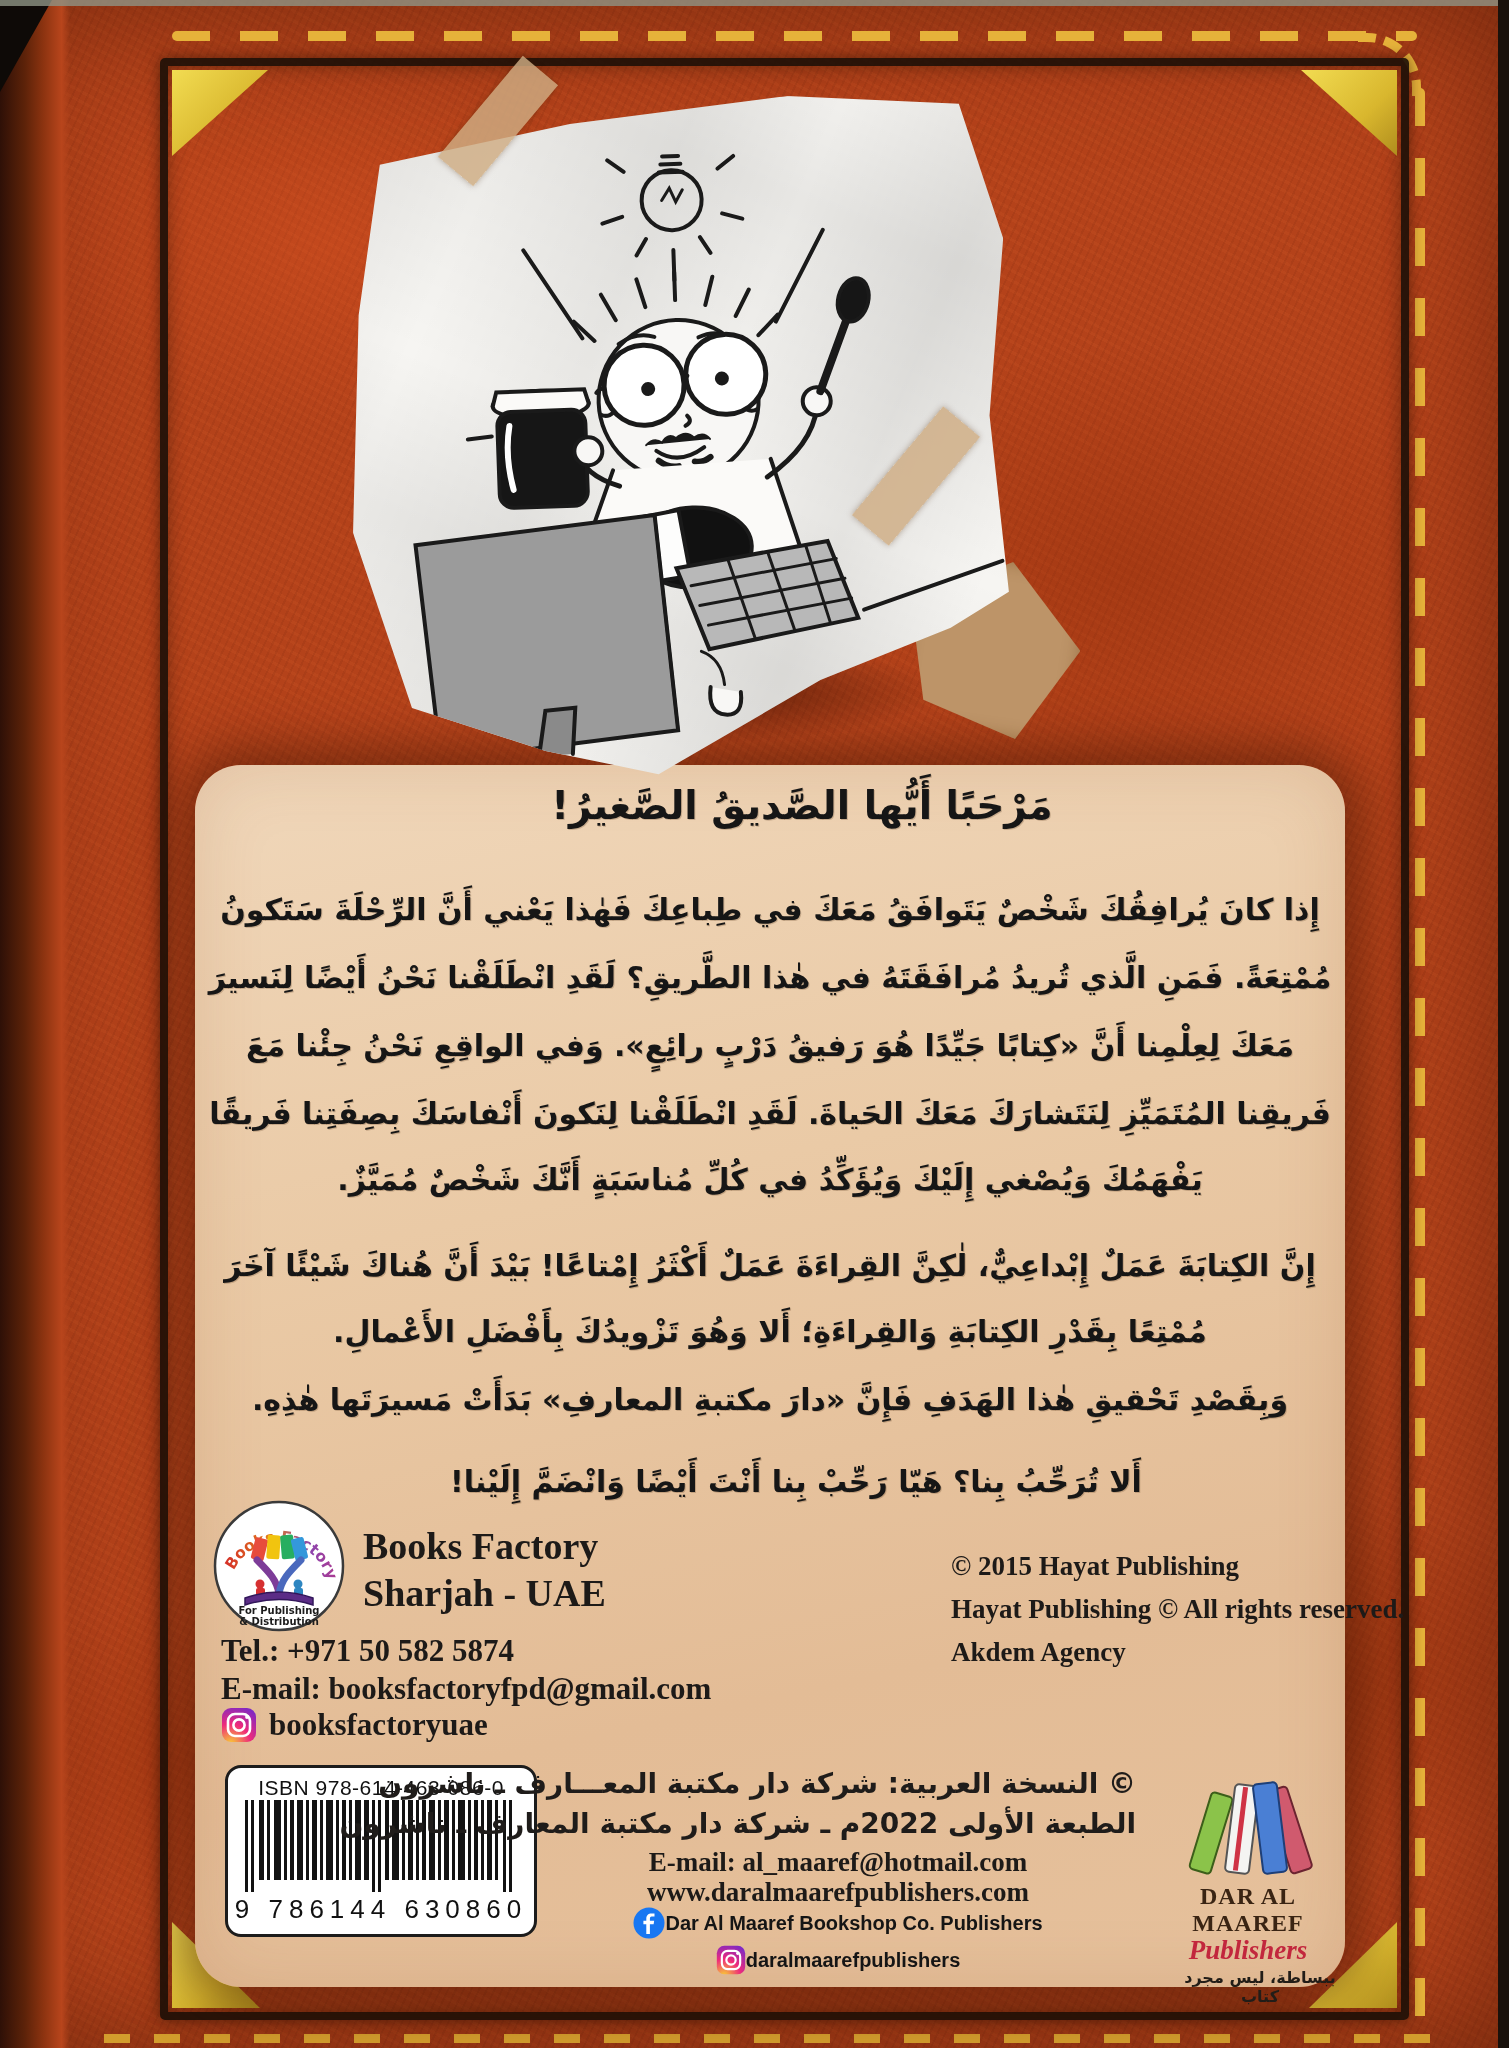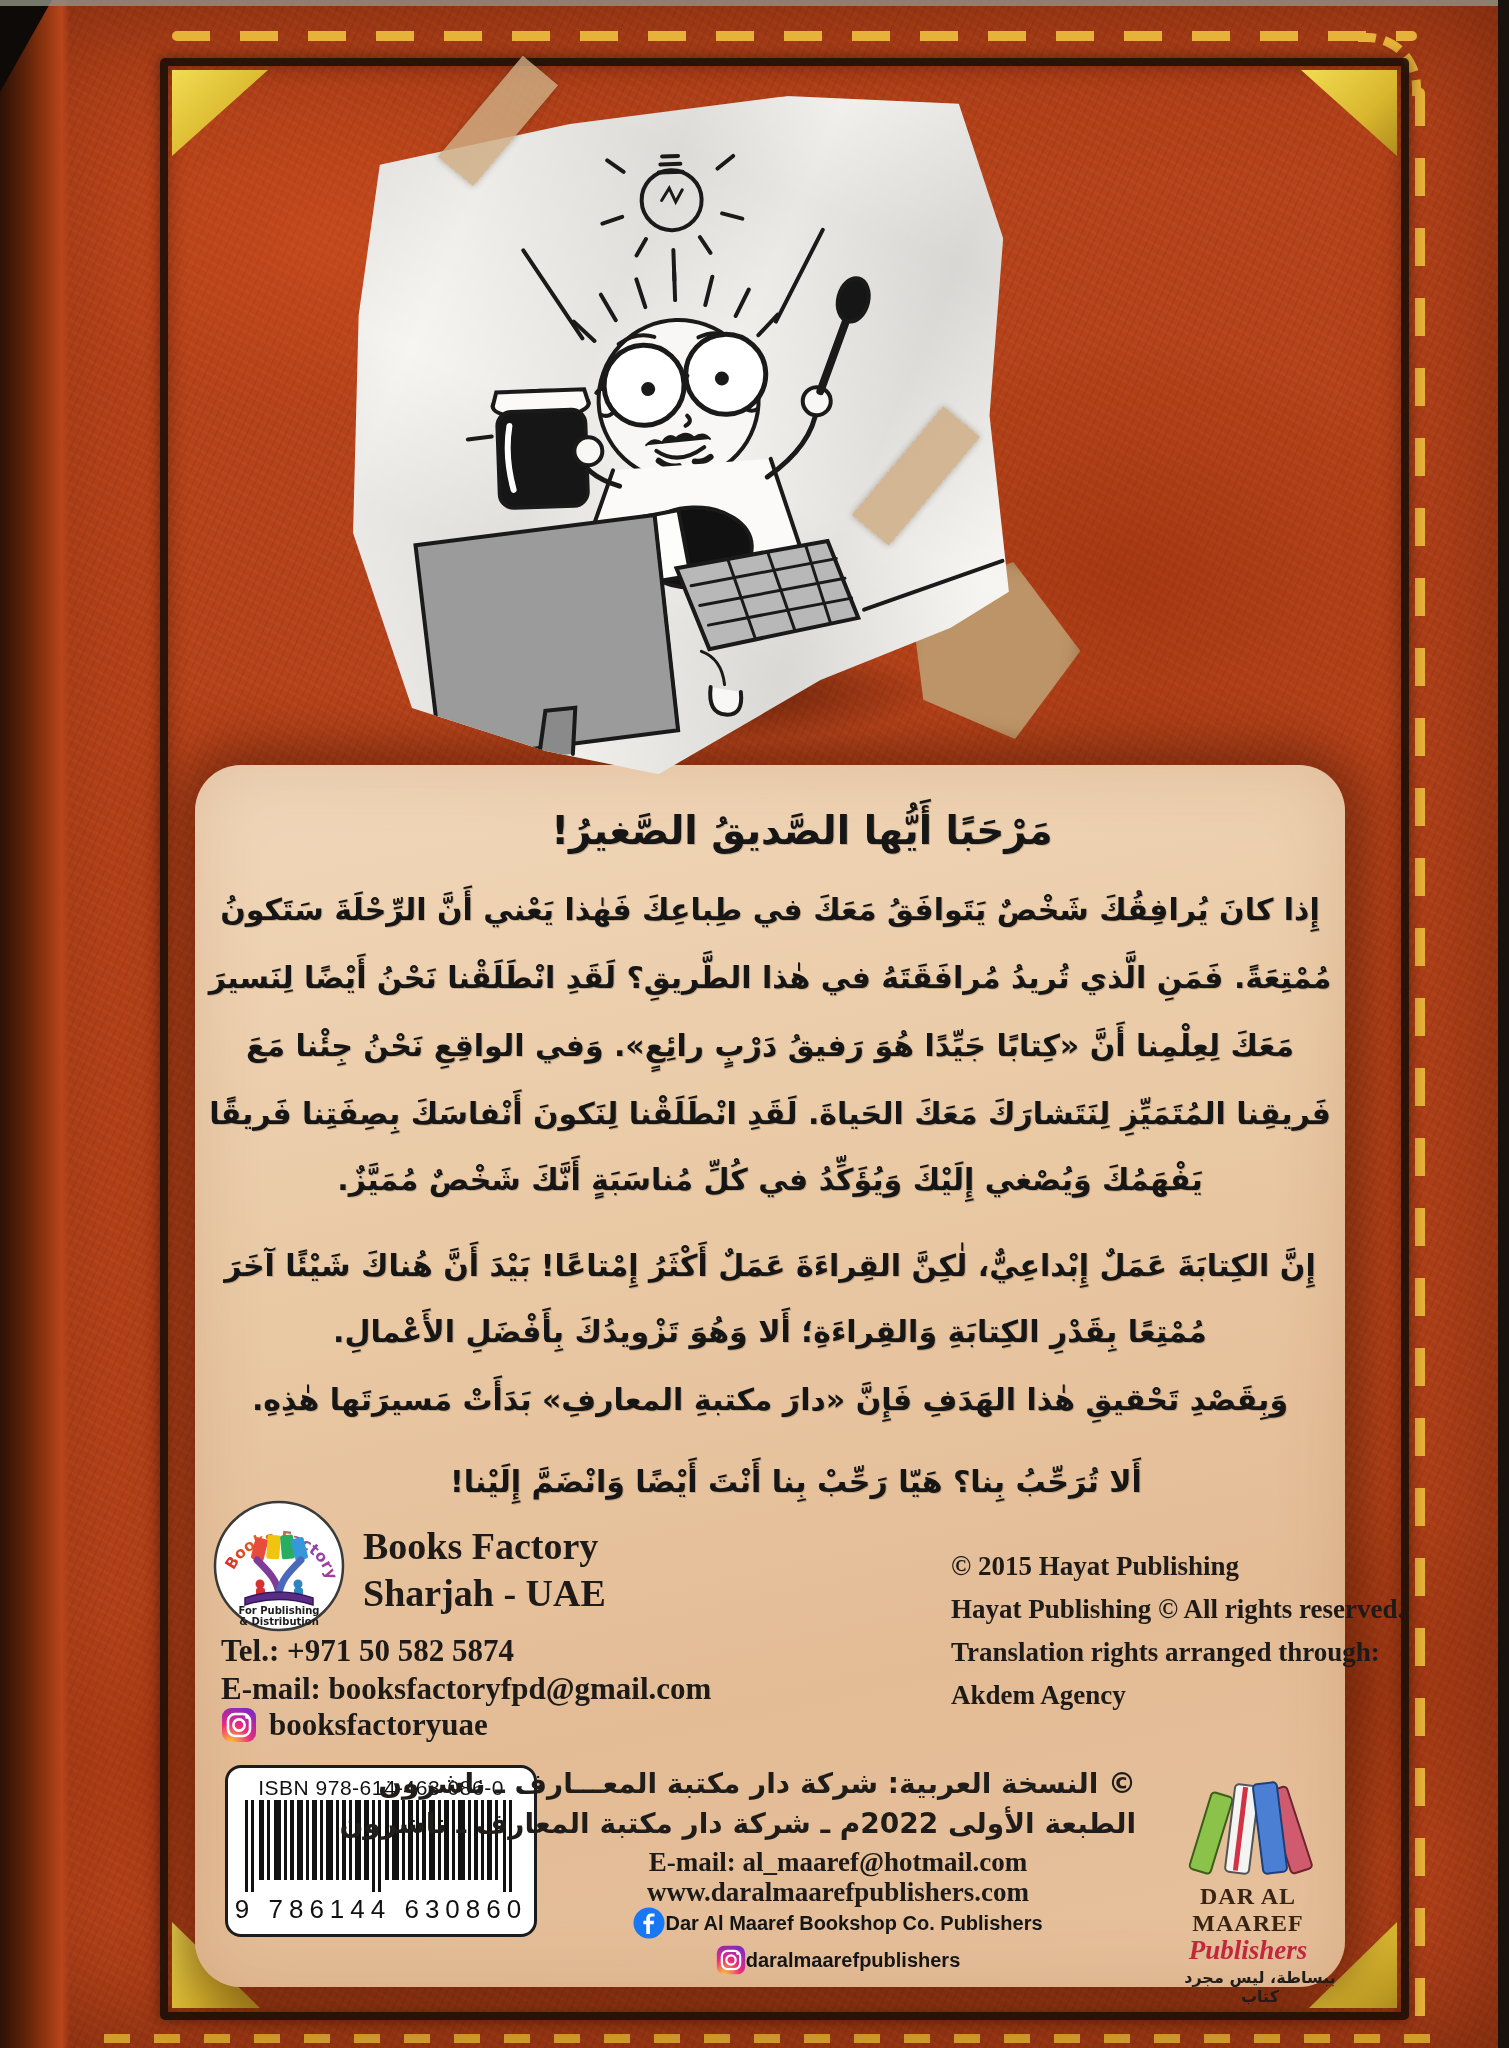--- a/index.html
+++ b/index.html
@@ -96,21 +96,21 @@
   <div class="stitch-arc"></div>
   <div class="stitch stitch-right"></div>
   <div class="stitch stitch-bottom"></div>
   <div class="frame"></div>
   <div class="tri tri-tl"></div>
   <div class="tri tri-tr"></div>
   <div class="tri tri-bl"></div>
   <div class="tri tri-br"></div>
 
   <div class="panel">
-    <div class="aline heading" style="top:45px;padding-left:32px;">مَرْحَبًا أَيُّها الصَّديقُ الصَّغيرُ!</div>
+    <div class="aline heading" style="top:20px;padding-left:32px;">مَرْحَبًا أَيُّها الصَّديقُ الصَّغيرُ!</div>
     <div class="aline" style="top:128px;">إِذا كانَ يُرافِقُكَ شَخْصٌ يَتَوافَقُ مَعَكَ في طِباعِكَ فَهٰذا يَعْني أَنَّ الرِّحْلَةَ سَتَكونُ</div>
     <div class="aline" style="top:196px;">مُمْتِعَةً. فَمَنِ الَّذي تُريدُ مُرافَقَتَهُ في هٰذا الطَّريقِ؟ لَقَدِ انْطَلَقْنا نَحْنُ أَيْضًا لِنَسيرَ</div>
     <div class="aline" style="top:264px;">مَعَكَ لِعِلْمِنا أَنَّ «كِتابًا جَيِّدًا هُوَ رَفيقُ دَرْبٍ رائِعٍ». وَفي الواقِعِ نَحْنُ جِئْنا مَعَ</div>
     <div class="aline" style="top:332px;">فَريقِنا المُتَمَيِّزِ لِنَتَشارَكَ مَعَكَ الحَياةَ. لَقَدِ انْطَلَقْنا لِنَكونَ أَنْفاسَكَ بِصِفَتِنا فَريقًا</div>
     <div class="aline" style="top:398px;">يَفْهَمُكَ وَيُصْغي إِلَيْكَ وَيُؤَكِّدُ في كُلِّ مُناسَبَةٍ أَنَّكَ شَخْصٌ مُمَيَّزٌ.</div>
     <div class="aline" style="top:484px;">إِنَّ الكِتابَةَ عَمَلٌ إِبْداعِيٌّ، لٰكِنَّ القِراءَةَ عَمَلٌ أَكْثَرُ إِمْتاعًا! بَيْدَ أَنَّ هُناكَ شَيْئًا آخَرَ</div>
     <div class="aline" style="top:550px;">مُمْتِعًا بِقَدْرِ الكِتابَةِ وَالقِراءَةِ؛ أَلا وَهُوَ تَزْويدُكَ بِأَفْضَلِ الأَعْمالِ.</div>
     <div class="aline" style="top:618px;">وَبِقَصْدِ تَحْقيقِ هٰذا الهَدَفِ فَإِنَّ «دارَ مكتبةِ المعارفِ» بَدَأَتْ مَسيرَتَها هٰذِهِ.</div>
     <div class="aline" style="top:700px;padding-left:26px;">أَلا تُرَحِّبُ بِنا؟ هَيّا رَحِّبْ بِنا أَنْتَ أَيْضًا وَانْضَمَّ إِلَيْنا!</div>
 
@@ -164,21 +164,20 @@
         <rect x="7" y="7" width="22" height="22" rx="7" fill="none" stroke="#fff" stroke-width="2.6"></rect>
         <circle cx="18" cy="18" r="5.6" fill="none" stroke="#fff" stroke-width="2.6"></circle>
         <circle cx="26" cy="10" r="1.9" fill="#fff"></circle>
       </svg>
       <span>booksfactoryuae</span>
     </div>
 
     <div class="serifb rights">
       <div>© 2015  Hayat Publishing</div>
       <div>Hayat Publishing © All rights reserved.</div>
-      <div>Translation rights arranged through:</div>
       <div>Akdem Agency</div>
     </div>
 
     <div class="barcode">
       <div class="isbn-label">ISBN 978-614-463-086-0</div>
       <svg width="280" height="94" viewBox="0 0 280 94">
         <g fill="#121212">
           <rect x="4" y="0" width="3" height="92"></rect>
             <rect x="10" y="0" width="3" height="92"></rect>
           <rect x="18" y="0" width="5" height="80"></rect>

